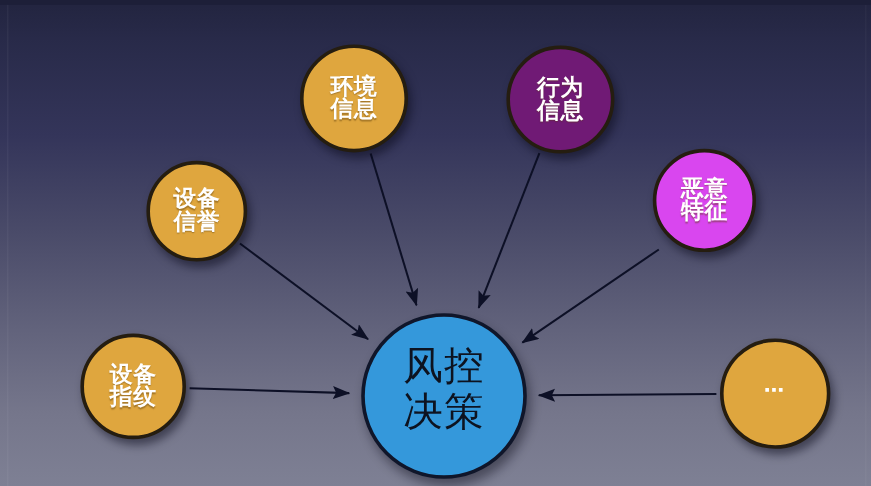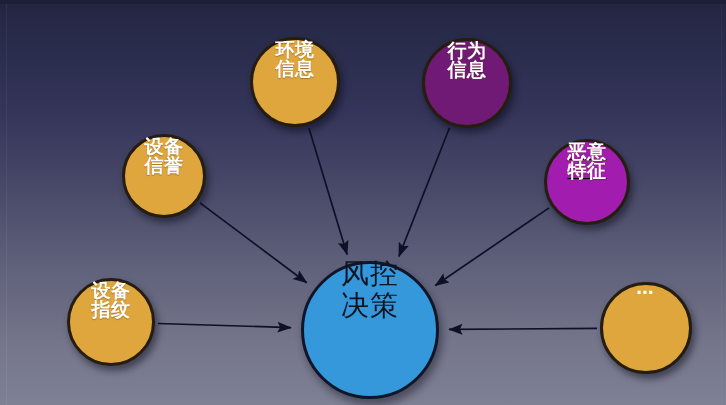--- a/index.html
+++ b/index.html
@@ -50,20 +50,21 @@
   svg.edges {
     position: absolute;
     left: 0; top: 0;
     width: 726px; height: 405px;
   }
 
   .node {
     position: absolute;
     border-radius: 50%;
     display: flex;
+    align-items: center;
     justify-content: center;
     text-align: center;
     box-sizing: border-box;
   }
   .node-src {
     background: #dfa63e;
     border: 3px solid #251d10;
     box-shadow: 3px 5px 7px rgba(10,10,25,0.5);
   }
   .node-src .label {
@@ -82,21 +83,21 @@
     position: relative;
     top: -1px;
   }
   .node-center {
     background: #3498db;
     border: 3px solid #10162a;
     box-shadow: 3px 6px 9px rgba(10,10,25,0.45);
   }
   .node-center .label {
     color: #0d1320;
-    font-size: 28px;
+    font-size: 33px;
     line-height: 1.14;
     letter-spacing: 1px;
     white-space: pre-line;
     position: relative;
     top: -6px;
   }
 </style>
 </head>
 <body>
 
@@ -129,21 +130,21 @@
 信誉</span>
       </div>
       <div class="node node-src" style="left: 250px; top: 37px; width: 90px; height: 90px; background: rgb(223, 166, 62); border-color: rgb(37, 29, 16);">
         <span class="label" style="color: rgb(255, 255, 255);">环境
 信息</span>
       </div>
       <div class="node node-src" style="left: 422px; top: 38px; width: 90px; height: 90px; background: #701a75; border-color: rgb(37, 29, 16);">
         <span class="label" style="color: rgb(255, 255, 255);">行为
 信息</span>
       </div>
-      <div class="node node-src" style="left: 544px; top: 139px; width: 86px; height: 86px; background: #a21caf; border-color: rgb(37, 29, 16); text-decoration: underline;">
+      <div class="node node-src" style="left: 544px; top: 124px; width: 86px; height: 86px; background: #d946ef; border-color: rgb(37, 29, 16);">
         <span class="label" style="color: rgb(255, 255, 255);">恶意
 特征</span>
       </div>
       <div class="node node-src" style="left: 67px; top: 278px; width: 88px; height: 88px; background: rgb(223, 166, 62); border-color: rgb(37, 29, 16);">
         <span class="label" style="color: rgb(255, 255, 255);">设备
 指纹</span>
       </div>
       <div class="node node-src dots" style="left: 600px; top: 282px; width: 92px; height: 92px; background: rgb(223, 166, 62); border-color: rgb(37, 29, 16);">
         <span class="label" style="color: rgb(255, 255, 255);">⋯</span>
       </div>

